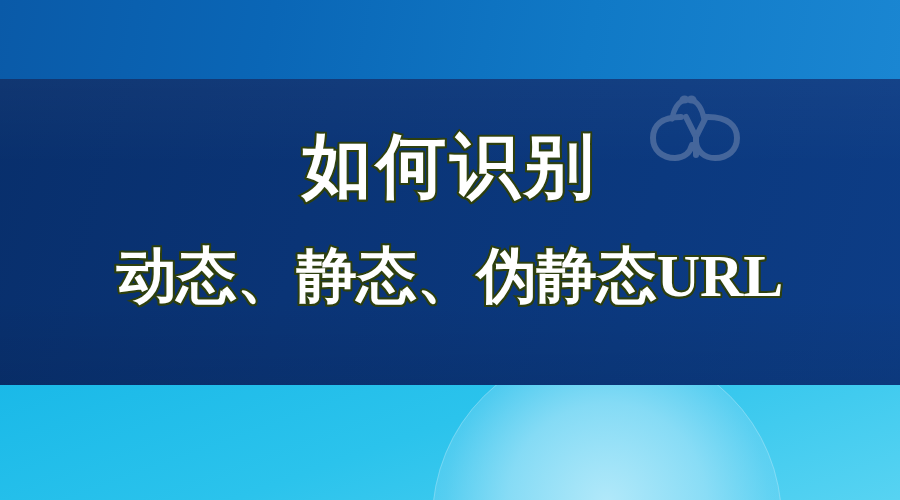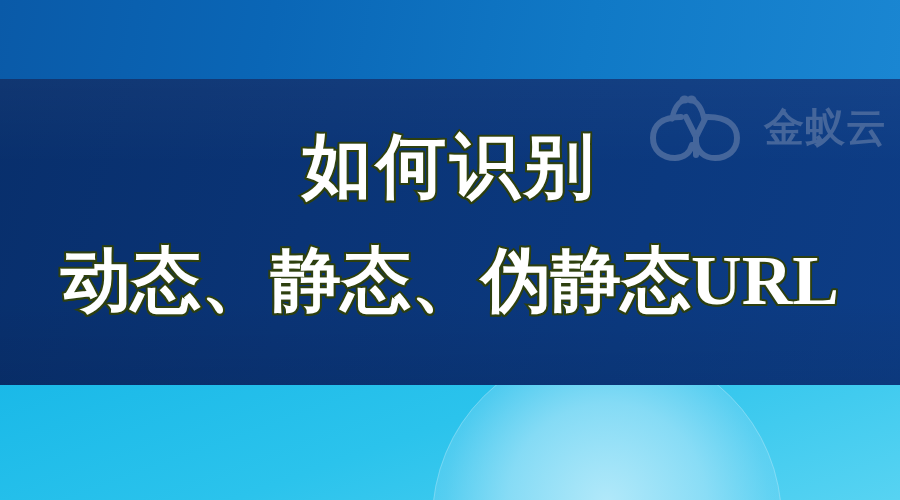--- a/index.html
+++ b/index.html
@@ -124,21 +124,21 @@
        2px 0 0 #2e400f, -2px 0 0 #2e400f,
        0 2px 0 #2e400f, 0 -2px 0 #2e400f,
        1.5px 1.5px 0 #2e400f, -1.5px 1.5px 0 #2e400f,
        1.5px -1.5px 0 #2e400f, -1.5px -1.5px 0 #2e400f;
   }
   .hl-line-1 {
     font-size: 70px;
     letter-spacing: 4px;
   }
   .hl-line-2 {
-    font-size: 70px;
+    font-size: 60px;
     letter-spacing: 0px;
     margin-top: 44px;
   }
 </style>
 </head>
 <body>
 
 <div id="banner">
 
   <div class="band-top"></div>
@@ -164,21 +164,20 @@
       <g fill="none" stroke="#45669b" stroke-width="6" stroke-linecap="round" stroke-linejoin="round">
 
         <path d="M33 22 C13 22 5 31 5 43 C5 55 14 63 27 63 C36 63 42 58 44 50"></path>
 
         <path d="M60 22 C80 22 89 31 89 43 C89 55 80 63 67 63 C56 63 49 56 48 47"></path>
 
         <path d="M38 22 L48 42 L58 22"></path>
         <path d="M48 42 L48 60"></path>
       </g>
     </svg>
-    <div class="logo-word">金蚁云</div>
   </div>
 
   <div class="headline">
     <div class="hl-line hl-line-1">如何识别</div>
     <div class="hl-line hl-line-2">动态、静态、伪静态URL</div>
   </div>
 
 </div>
 
 </body></html>

